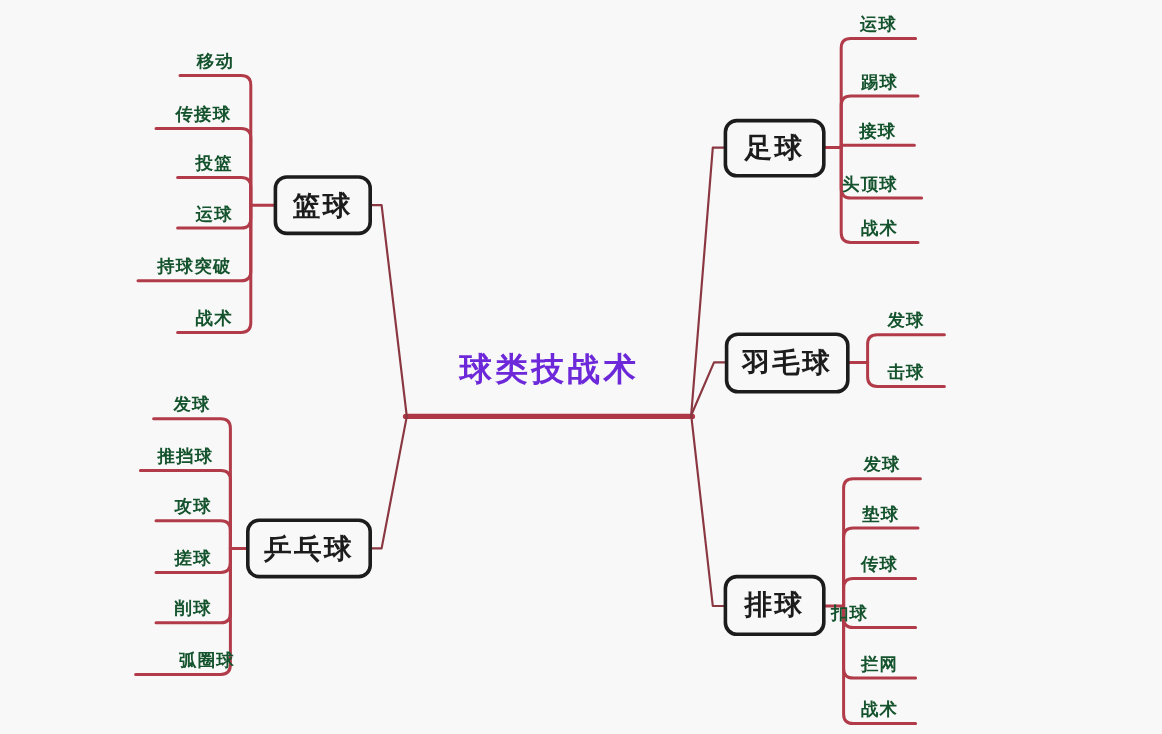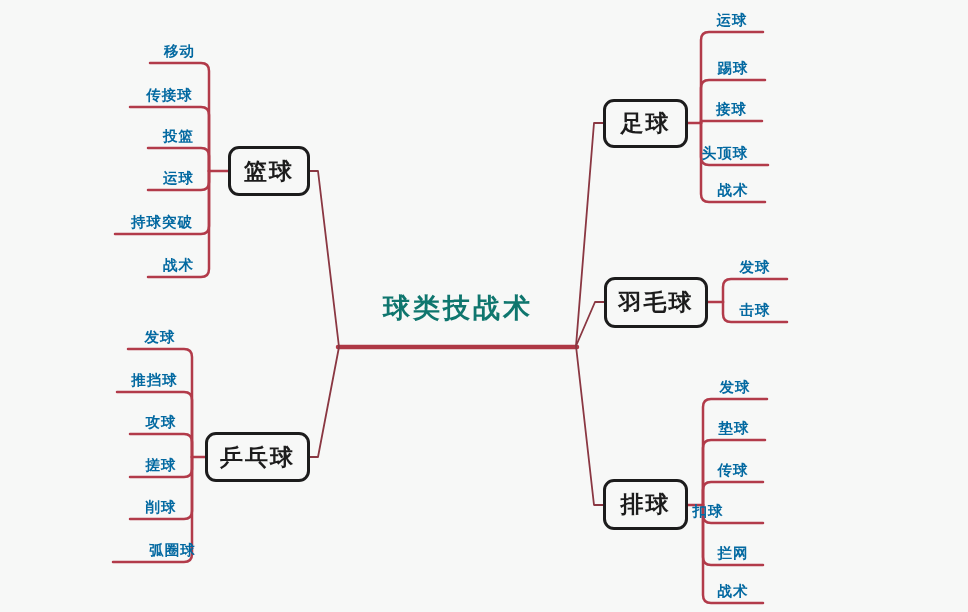--- a/index.html
+++ b/index.html
@@ -34,33 +34,33 @@
     color: #1c1c1c;
     letter-spacing: 2px;
     z-index: 2;
     white-space: nowrap;
   }
   .leaf-label {
     position: absolute;
     transform: translateX(-50%);
     font-size: 14.5px;
     font-weight: 700;
-    color: #0369a1;
+    color: #14532d;
     white-space: nowrap;
     z-index: 2;
     letter-spacing: 1px;
   }
   .root-title {
     position: absolute;
     left: 458px;
     top: 308px;
     transform: translate(-50%, -50%);
     font-size: 27px;
     font-weight: 800;
-    color: #0f766e;
+    color: #6d28d9;
     letter-spacing: 3px;
     white-space: nowrap;
     z-index: 2;
   }
   .watermark {
     position: absolute;
     left: 694px;
     top: 23px;
     width: 252px;
     height: 48px;

